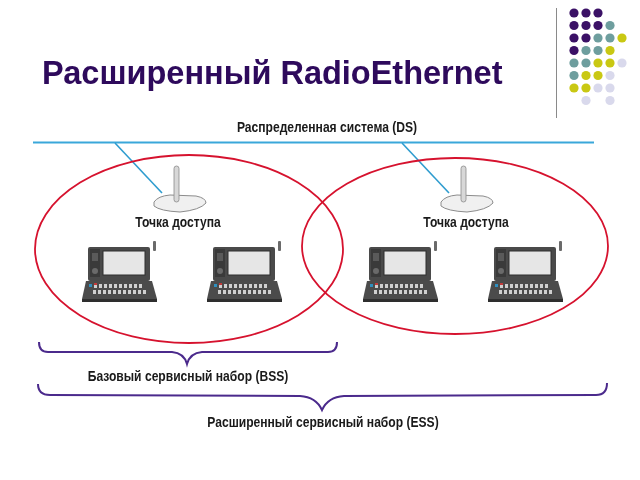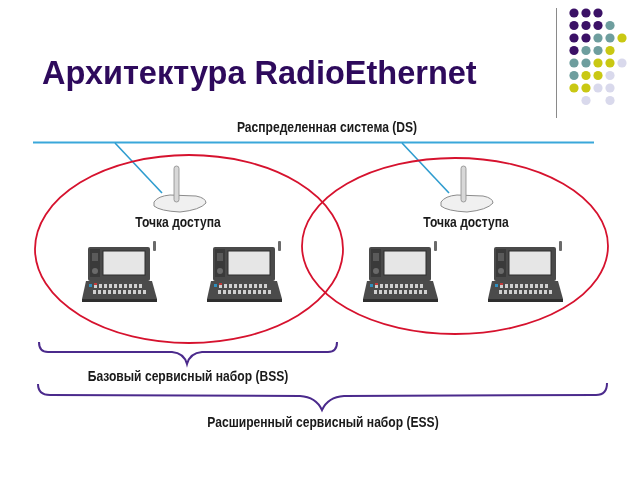--- a/index.html
+++ b/index.html
@@ -17,21 +17,21 @@
       position: absolute; font-family: "Liberation Sans", sans-serif; font-weight: bold;
       color: #1a1a1a; white-space: nowrap; transform: translateX(-50%) scaleX(0.78); transform-origin: center;
       font-size: 15.5px; line-height: 18px;
     }
   </style>
 </head>
 <body>
 
 <div class="slide">
 
-  <div class="title">Архитектура RadioEthernet</div>
+  <div class="title">Расширенный RadioEthernet</div>
 
   <div class="divider"></div>
 
   <svg class="dots" viewBox="0 0 640 130" width="640" height="130" xmlns="http://www.w3.org/2000/svg">
 
     <circle cx="574" cy="13" r="4.6" fill="#3B1166"></circle>
     <circle cx="586" cy="13" r="4.6" fill="#3B1166"></circle>
     <circle cx="598" cy="13" r="4.6" fill="#3B1166"></circle>
 
     <circle cx="574" cy="25.5" r="4.6" fill="#3B1166"></circle>

